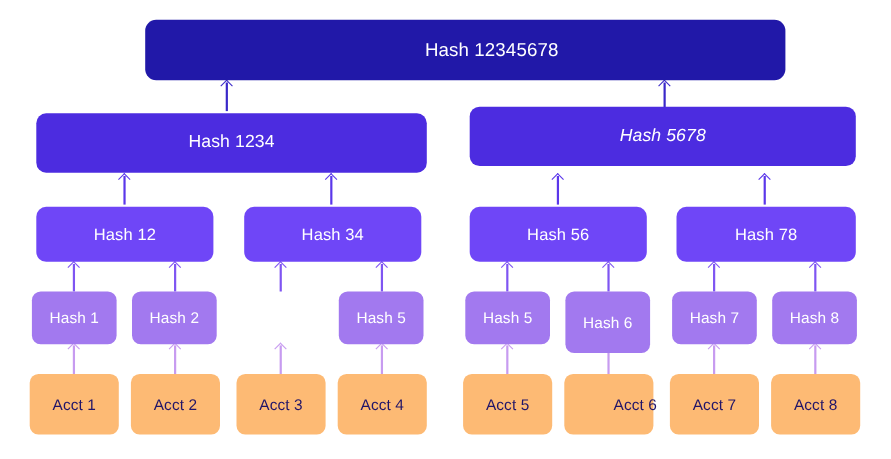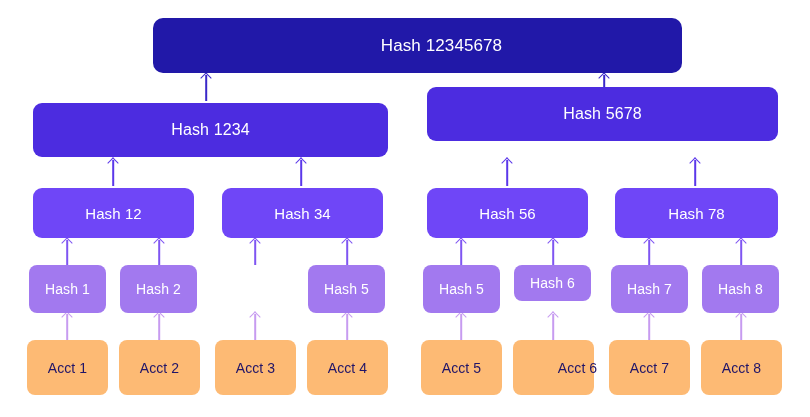--- a/index.html
+++ b/index.html
@@ -172,35 +172,35 @@
   </div>
   <div class="arrow a-pale" style="left:649px; top:314px; height:26px;">
     <div class="shaft" style="height:26px;"></div>
       <div class="head"></div>
   </div>
   <div class="arrow a-pale" style="left:741px; top:314px; height:26px;">
     <div class="shaft" style="height:26px;"></div>
       <div class="head"></div>
   </div>
 
-  <div class="node lvl-root" style="left:153px; top:18px; width:529px; height:55px;padding-left:48px;">Hash 12345678</div>
+  <div class="node lvl-root" style="left:132px; top:18px; width:582px; height:55px;padding-left:48px;">Hash 12345678</div>
 
   <div class="node lvl-2" style="left:33px; top:103px; width:355px; height:54px;">Hash 1234</div>
-  <div class="node lvl-2" style="left:427px; top:87px; width:351px; height:54px;">Hash 5678</div>
+  <div class="node lvl-2" style="left:427px; top:97px; width:351px; height:54px;font-style:italic;">Hash 5678</div>
 
   <div class="node lvl-3" style="left:33px; top:188px; width:161px; height:50px;">Hash 12</div>
   <div class="node lvl-3" style="left:222px; top:188px; width:161px; height:50px;">Hash 34</div>
   <div class="node lvl-3" style="left:427px; top:188px; width:161px; height:50px;">Hash 56</div>
   <div class="node lvl-3" style="left:615px; top:188px; width:163px; height:50px;">Hash 78</div>
 
   <div class="node lvl-4" style="left:29px; top:265px; width:77px; height:48px;">Hash 1</div>
   <div class="node lvl-4" style="left:120px; top:265px; width:77px; height:48px;">Hash 2</div>
   <div class="node lvl-4" style="left:308px; top:265px; width:77px; height:48px;">Hash 5</div>
   <div class="node lvl-4" style="left:423px; top:265px; width:77px; height:48px;">Hash 5</div>
-  <div class="node lvl-4" style="left:514px; top:265px; width:77px; height:36px;">Hash 6</div>
+  <div class="node lvl-4" style="left:514px; top:265px; width:77px; height:56px;">Hash 6</div>
   <div class="node lvl-4" style="left:611px; top:265px; width:77px; height:48px;">Hash 7</div>
   <div class="node lvl-4" style="left:702px; top:265px; width:77px; height:48px;">Hash 8</div>
 
   <div class="node lvl-leaf" style="left:27px; top:340px; width:81px; height:55px;">Acct 1</div>
   <div class="node lvl-leaf" style="left:119px; top:340px; width:81px; height:55px;">Acct 2</div>
   <div class="node lvl-leaf" style="left:215px; top:340px; width:81px; height:55px;">Acct 3</div>
   <div class="node lvl-leaf" style="left:307px; top:340px; width:81px; height:55px;">Acct 4</div>
   <div class="node lvl-leaf" style="left:421px; top:340px; width:81px; height:55px;">Acct 5</div>
   <div class="node lvl-leaf" style="left:513px; top:340px; width:81px; height:55px;padding-left:48px;">Acct 6</div>
   <div class="node lvl-leaf" style="left:609px; top:340px; width:81px; height:55px;">Acct 7</div>

